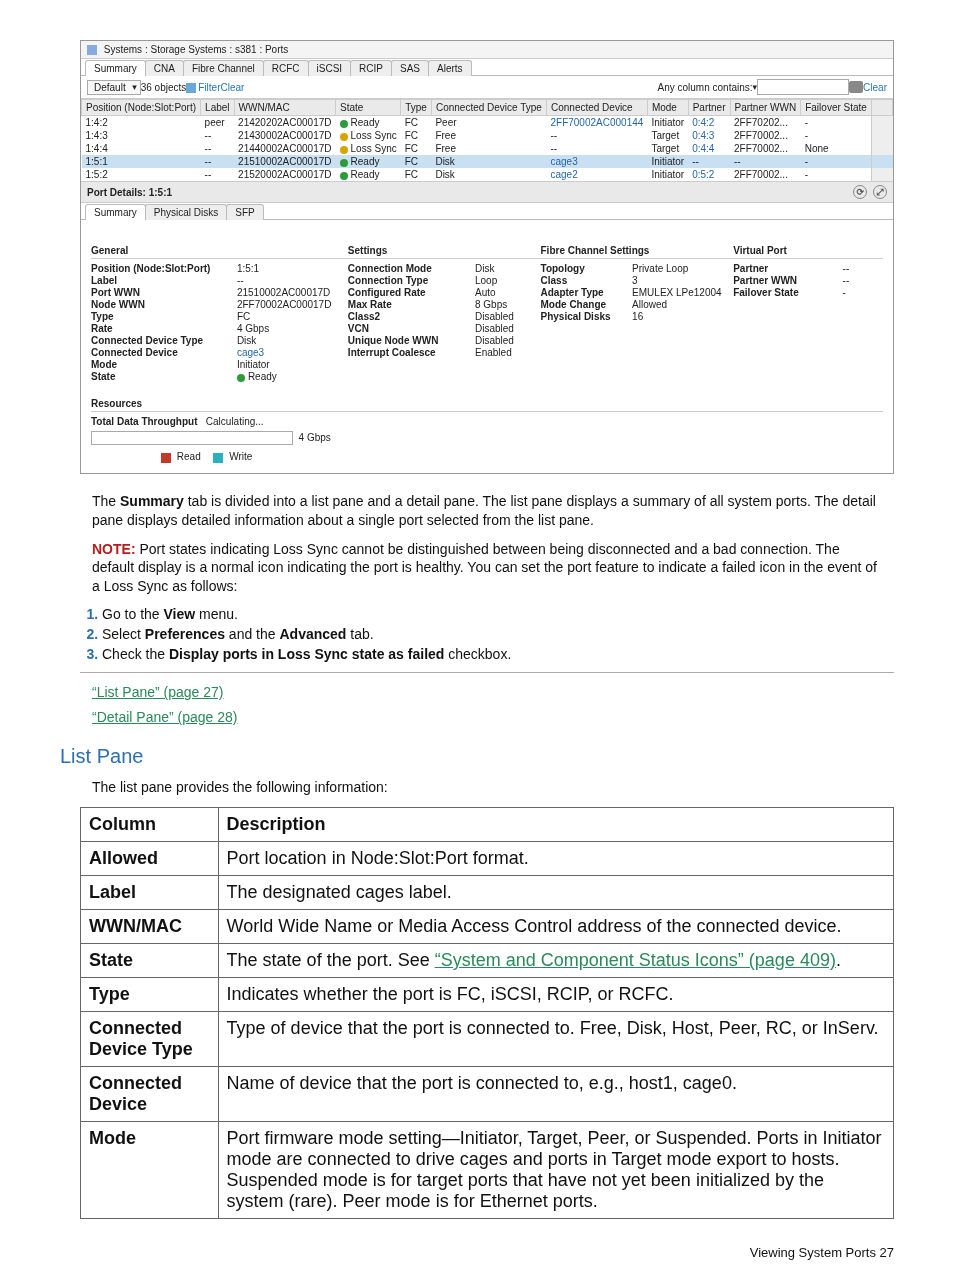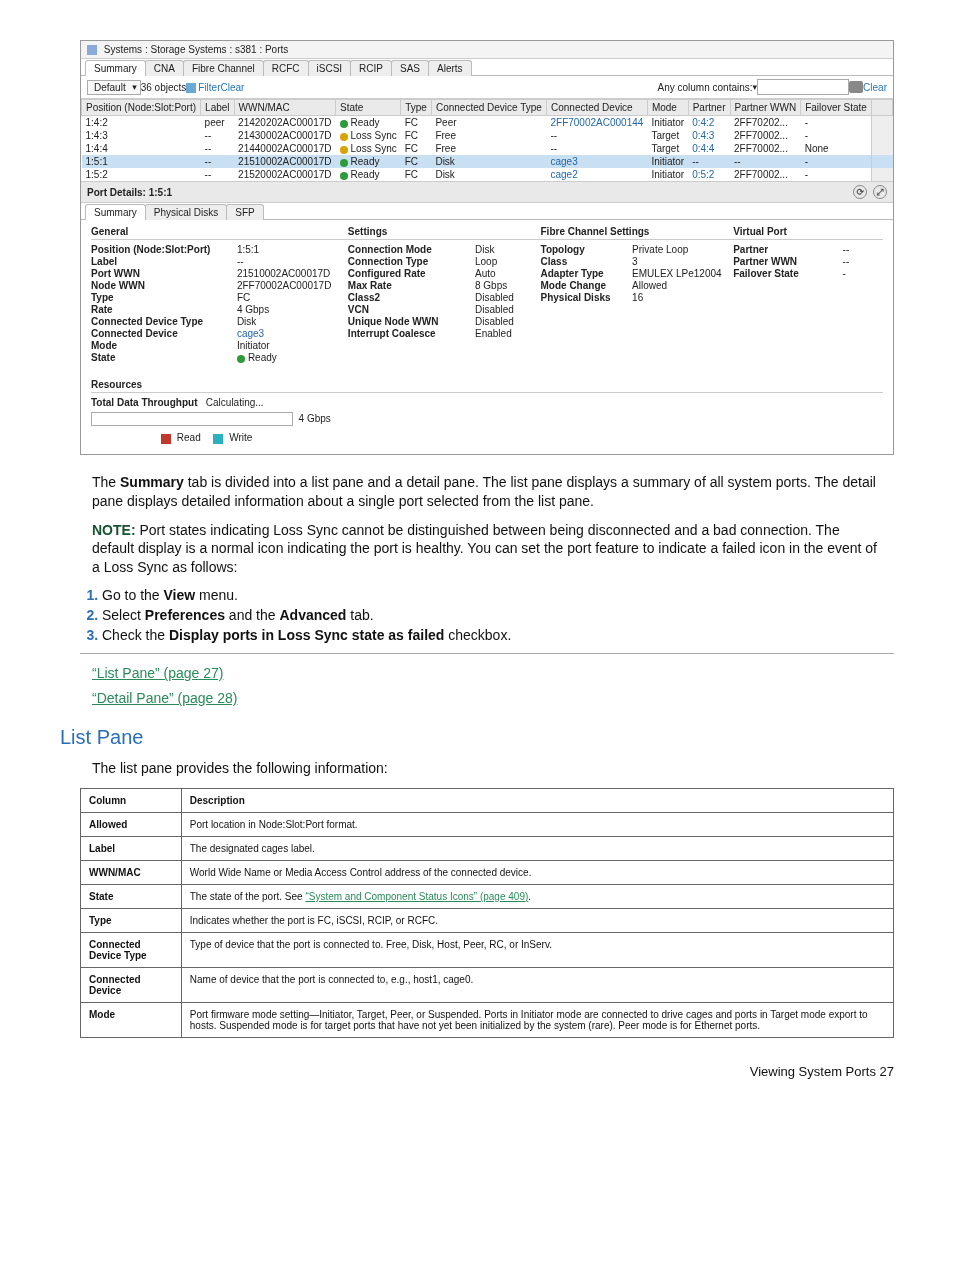--- a/index.html
+++ b/index.html
@@ -115,20 +115,21 @@
   }
   .panel-icons span {
     display: inline-block;
     width: 12px; height: 12px; border: 1px solid #888; border-radius: 50%;
     margin-left: 3px; text-align: center; line-height: 12px; font-size: 9px; color:#555;
   }
   .detail-body {
     padding: 6px 10px 10px 10px;
     display: flex;
     font-size: 10px;
+    margin-top: 19px;
   }
   .detail-col h4 {
     font-size: 10px;
     margin: 0 0 4px 0;
     border-bottom: 1px solid #ccc;
     padding-bottom: 2px;
   }
   .kv { display: grid; grid-template-columns: auto auto; column-gap: 10px; row-gap: 1px; }
   .kv .k { font-weight: bold; white-space: nowrap; }
   .resources { padding: 0 10px 10px 10px; font-size: 10px; }
@@ -136,32 +137,32 @@
   .progress {
     border: 1px solid #aaa; width: 200px; height: 12px; display: inline-block; vertical-align: middle;
   }
   .legend-sq { display:inline-block;width:10px;height:10px;vertical-align:middle;margin:0 3px 0 10px;}
   .legend-red{background:#c0392b;}
   .legend-cyan{background:#2bb0c0;}
 
   
   .para { font-size: 14px; margin: 10px 12px; line-height: 1.35; }
   .para b, .num b { font-weight: bold; }
-  .note-label { color: #14532d; font-weight: bold; }
+  .note-label { color: #b91c1c; font-weight: bold; }
   .rule { border: none; border-top: 1px solid #aaa; margin: 10px 0; }
   ol.steps { padding-left: 22px; margin: 8px 0; font-size: 14px; }
   ol.steps li { margin: 4px 0; }
   ol.steps li::marker { color: #2a6fb5; font-weight: bold; }
   .xref { color: #2a8a5a; text-align: center; }
   h2.section { color: #2a6fb5; font-weight: normal; font-size: 20px; margin: 18px 0 6px -20px; }
 
   table.doc {
     border-collapse: collapse;
     width: 100%;
-    font-size: 10px;
+    font-size: 18px;
     margin-top: 8px;
   }
   table.doc th, table.doc td {
     border: 1px solid #666;
     padding: 6px 8px;
     text-align: left;
     vertical-align: top;
   }
   table.doc th { font-weight: bold; }
   .footer { text-align: right; font-size: 13px; margin-top: 26px; }

